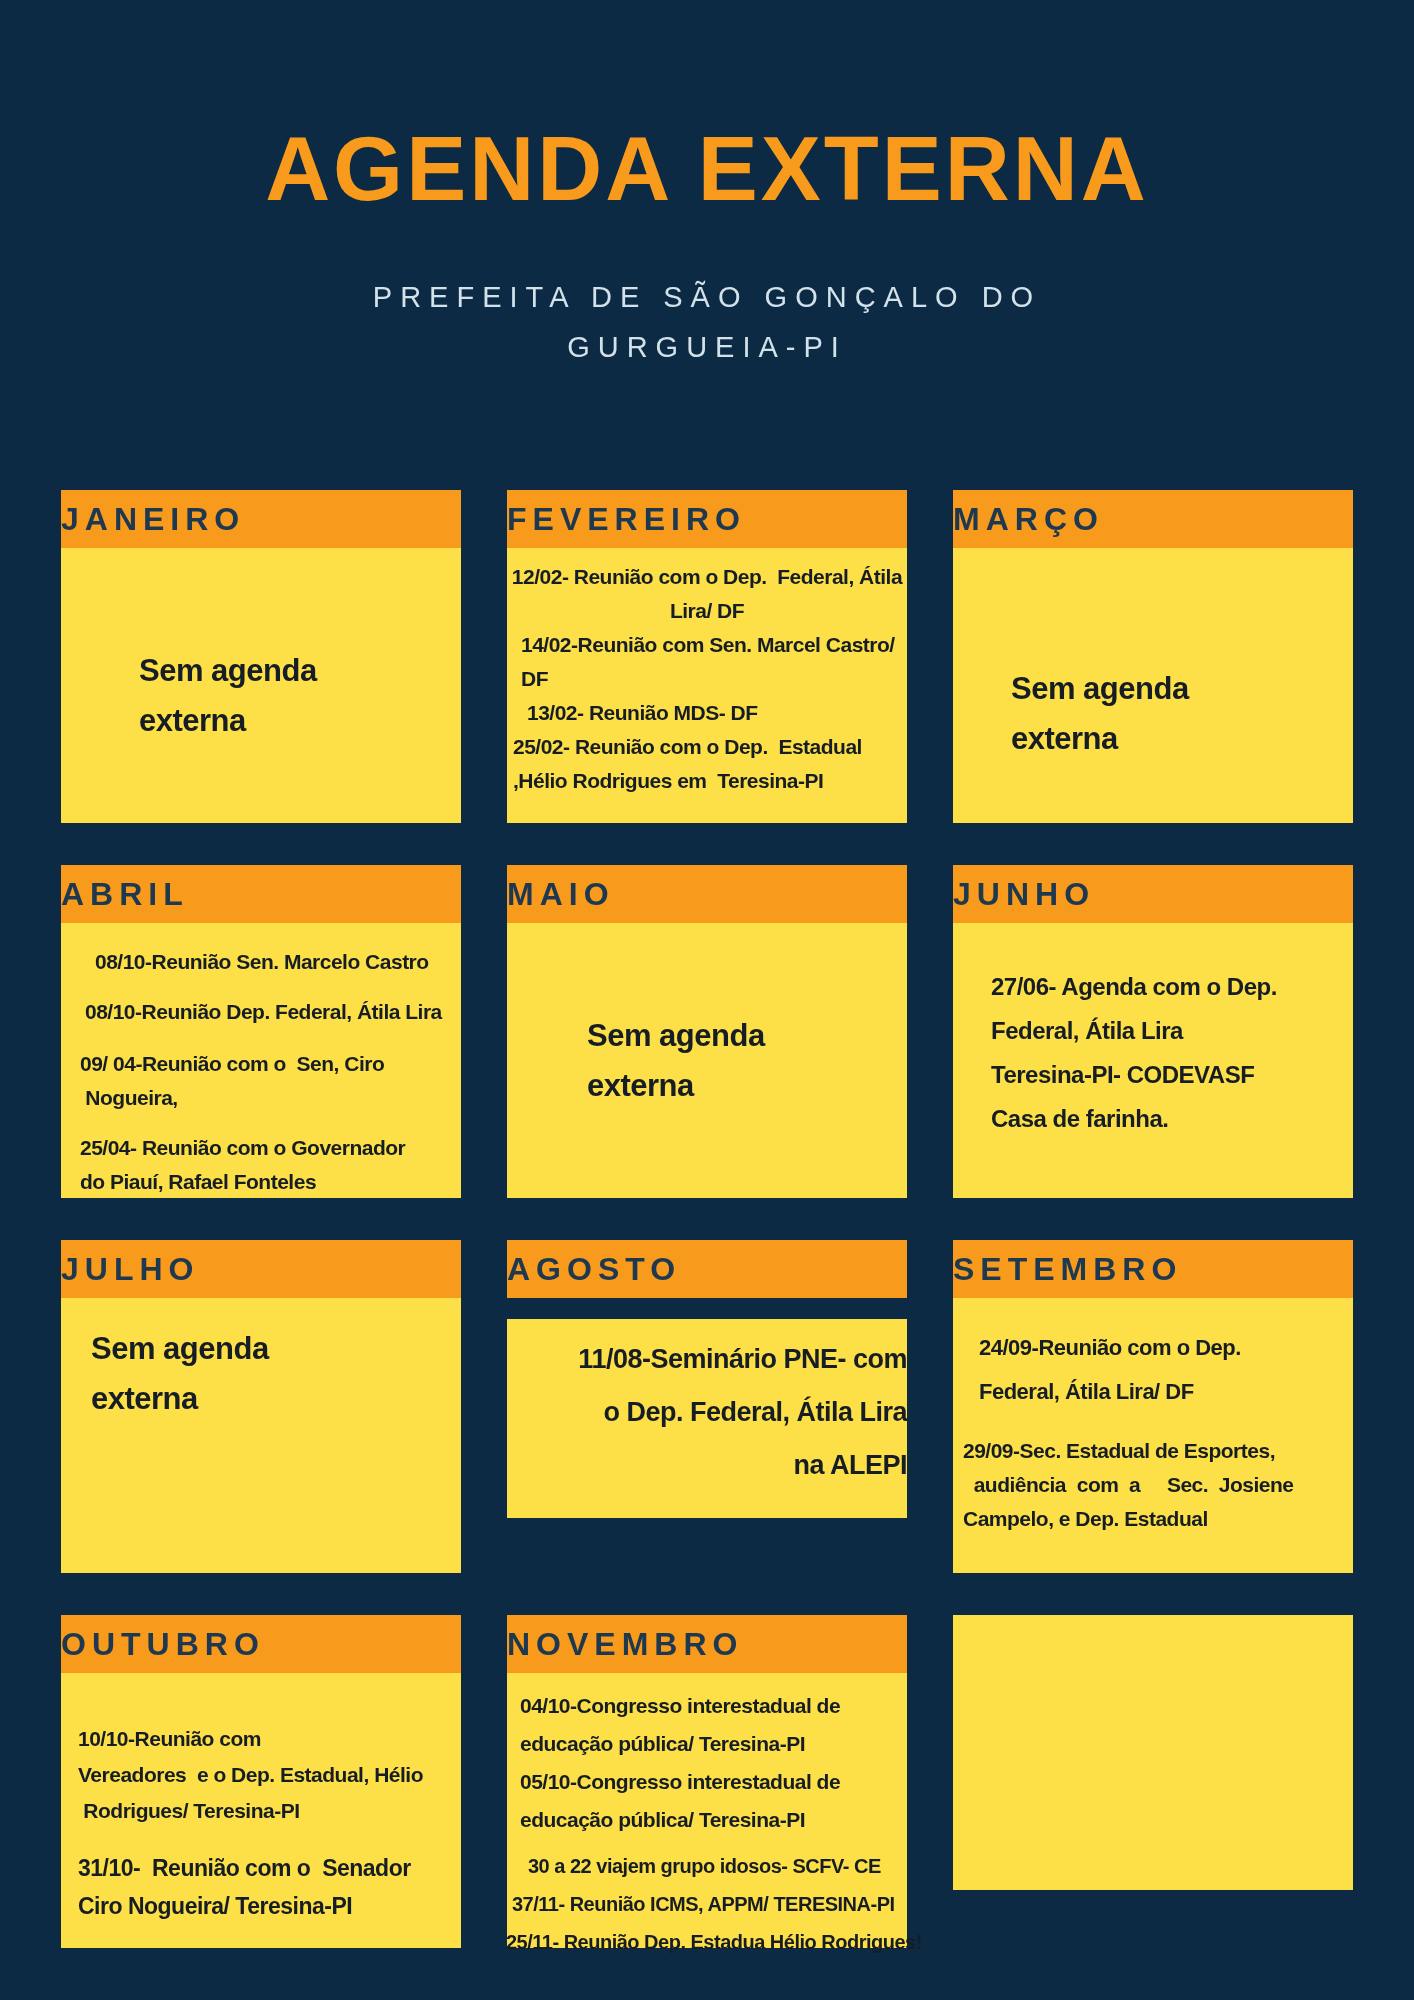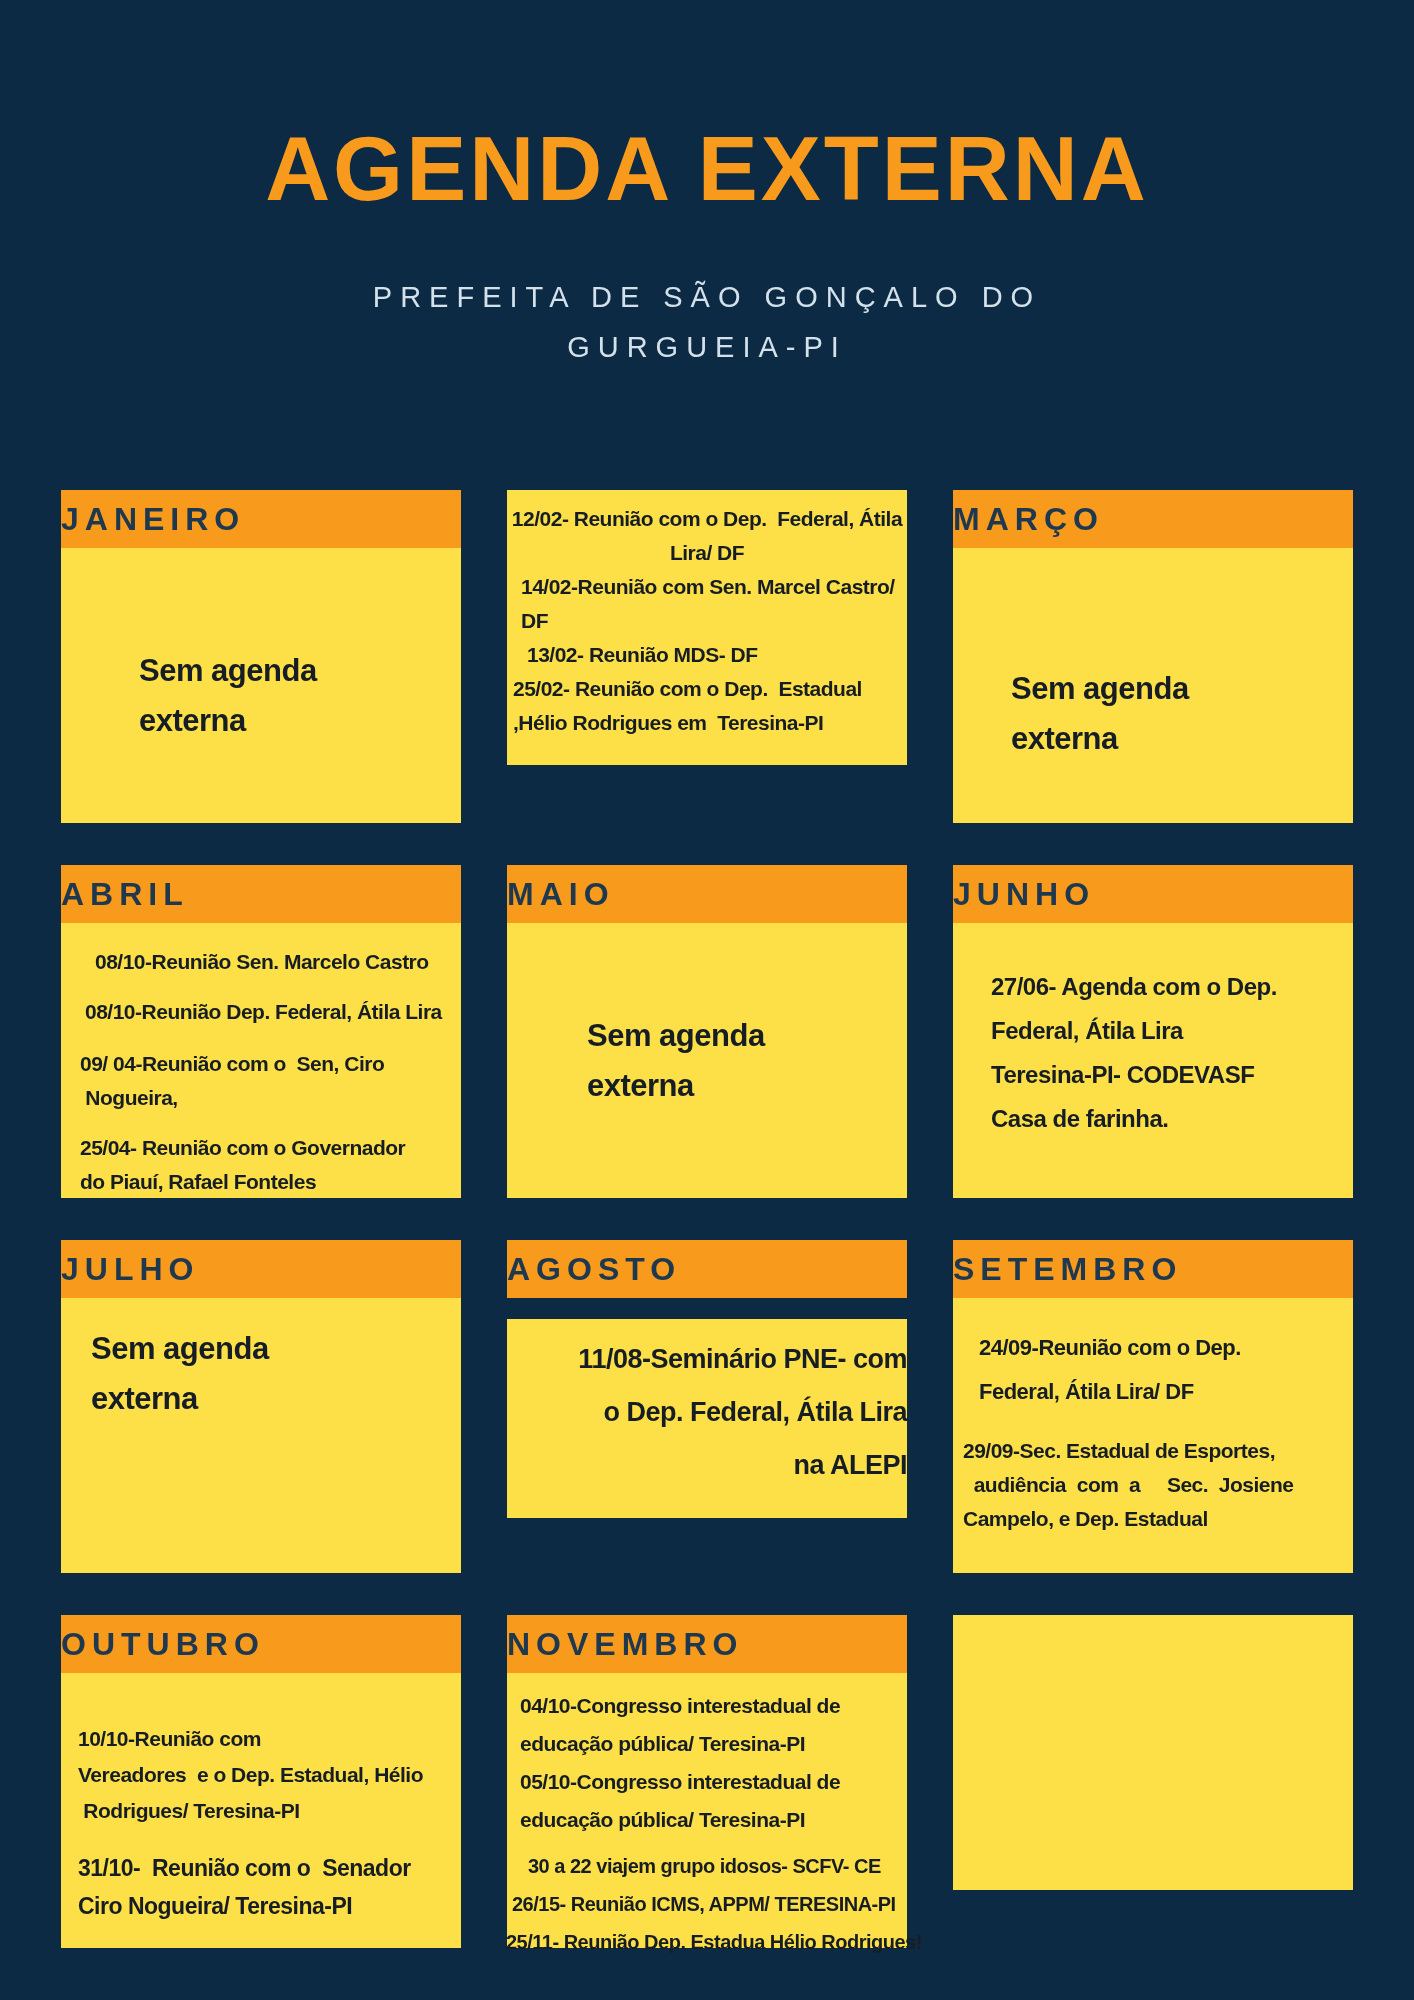--- a/index.html
+++ b/index.html
@@ -69,20 +69,23 @@
     <div class="card-header">
       <span class="month-label">JANEIRO</span>
     </div>
     <div class="card-body" style="padding:98px 0 0 78px">
           <div class="entry e-big">Sem agenda
 externa</div>
         </div>
   </div>
 
   <div class="card">
+    <div class="card-header">
+      <span class="month-label">FEVEREIRO</span>
+    </div>
     <div class="card-body" style="padding:12px 0 0 0">
           <div class="entry e-center">12/02- Reunião com o Dep.  Federal, Átila
 Lira/ DF</div>
           <div class="entry" style="margin-left:14px">14/02-Reunião com Sen. Marcel Castro/
 DF</div>
           <div class="entry" style="margin-left:20px">13/02- Reunião MDS- DF</div>
           <div class="entry" style="margin-left:6px">25/02- Reunião com o Dep.  Estadual
 ,Hélio Rodrigues em  Teresina-PI</div>
         </div>
   </div>
@@ -183,21 +186,21 @@
   <div class="card">
     <div class="card-header">
       <span class="month-label">NOVEMBRO</span>
     </div>
     <div class="card-body" style="padding:14px 0 0 13px">
           <div class="entry e-lh38">04/10-Congresso interestadual de
 educação pública/ Teresina-PI</div>
           <div class="entry e-lh38">05/10-Congresso interestadual de
 educação pública/ Teresina-PI</div>
           <div class="entry e-sm" style="margin:12px 0 0 8px">30 a 22 viajem grupo idosos- SCFV- CE</div>
-          <div class="entry e-sm" style="margin:8px 0 0 -8px">26/15- Reunião ICMS, APPM/ TERESINA-PI</div>
+          <div class="entry e-sm" style="margin:8px 0 0 -8px">37/11- Reunião ICMS, APPM/ TERESINA-PI</div>
           <div class="entry e-sm" style="margin:8px 0 0 -14px">25/11- Reunião Dep. Estadua Hélio Rodrigues!</div>
         </div>
   </div>
 
   <div class="card">
     <div class="card-body"></div>
   </div>
 </div>
 </div>
 

